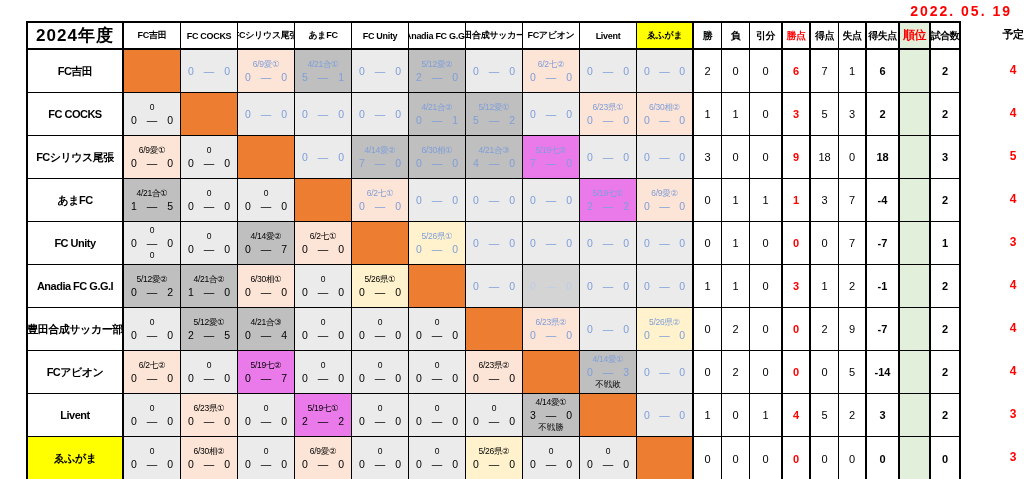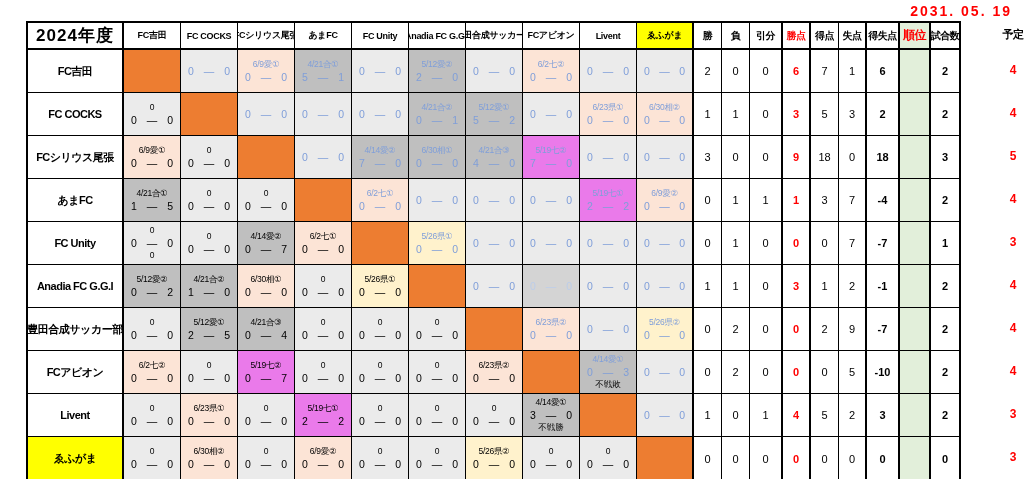--- a/index.html
+++ b/index.html
@@ -22,21 +22,21 @@
   .bold{font-weight:bold;}
   .outside{position:absolute;top:21px;display:grid;grid-template-columns:26px 26px;}
   .ocell{display:flex;align-items:center;justify-content:center;}
   .ohdr{font-size:11px;font-weight:bold;letter-spacing:-0.5px;white-space:nowrap;}
   .oval{font-size:12px;font-weight:bold;}
 </style>
 </head>
 <body>
 
 <div class="stage">
-  <div class="date">2031. 05. 19</div>
+  <div class="date">2022. 05. 19</div>
   <div class="grid" id="main-grid" style="grid-template-columns: 96px 57px 57px 57px 57px 57px 57px 57px 57px 57px 57px 28px 28px 33px 28px 28px 28px 33px 31px 28px; grid-template-rows: 27px 43px 43px 43px 43px 43px 43px 43px 43px 43px 43px;">
       <div class="cell hdr title tR">2024年度</div>
       <div class="cell hdr">FC吉田</div>
       <div class="cell hdr">FC COCKS</div>
       <div class="cell hdr">FCシリウス尾張</div>
       <div class="cell hdr">あまFC</div>
       <div class="cell hdr">FC Unity</div>
       <div class="cell hdr">Anadia FC G.G.I</div>
       <div class="cell hdr">豊田合成サッカー部</div>
       <div class="cell hdr">FCアビオン</div>
@@ -698,21 +698,21 @@
           <span>—</span>
           <span>0</span>
         </div>
       </div>
       <div class="cell statval">0</div>
       <div class="cell statval">2</div>
       <div class="cell statval tR">0</div>
       <div class="cell statval bold tR" style="color: rgb(255, 0, 0);">0</div>
       <div class="cell statval">0</div>
       <div class="cell statval tR">5</div>
-      <div class="cell statval bold tR">-10</div>
+      <div class="cell statval bold tR">-14</div>
       <div class="cell statval tR" style="background: rgb(226, 239, 218);"></div>
       <div class="cell statval bold lastR">2</div>
       <div class="cell tR">
         <span class="teamname">Livent</span>
       </div>
       <div class="cell " style="background: rgb(235, 235, 235);">
         <div class="lbl" style="color: rgb(0, 0, 0);">0</div>
         <div class="score" style="color: rgb(0, 0, 0);">
           <span>0</span>
           <span>—</span>

